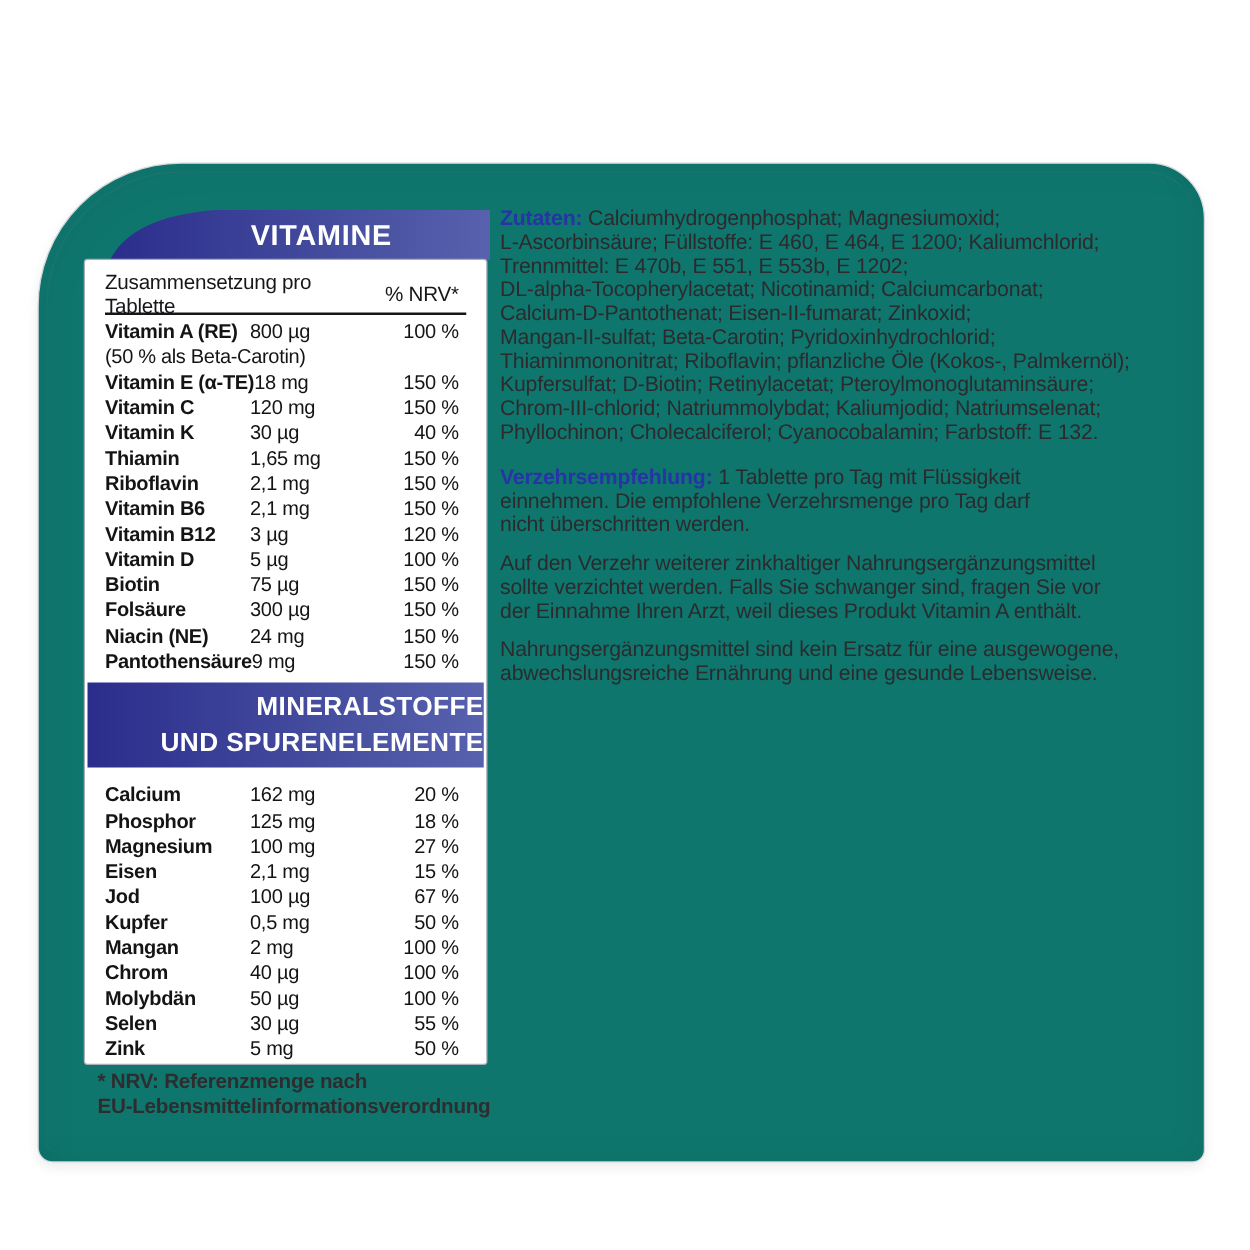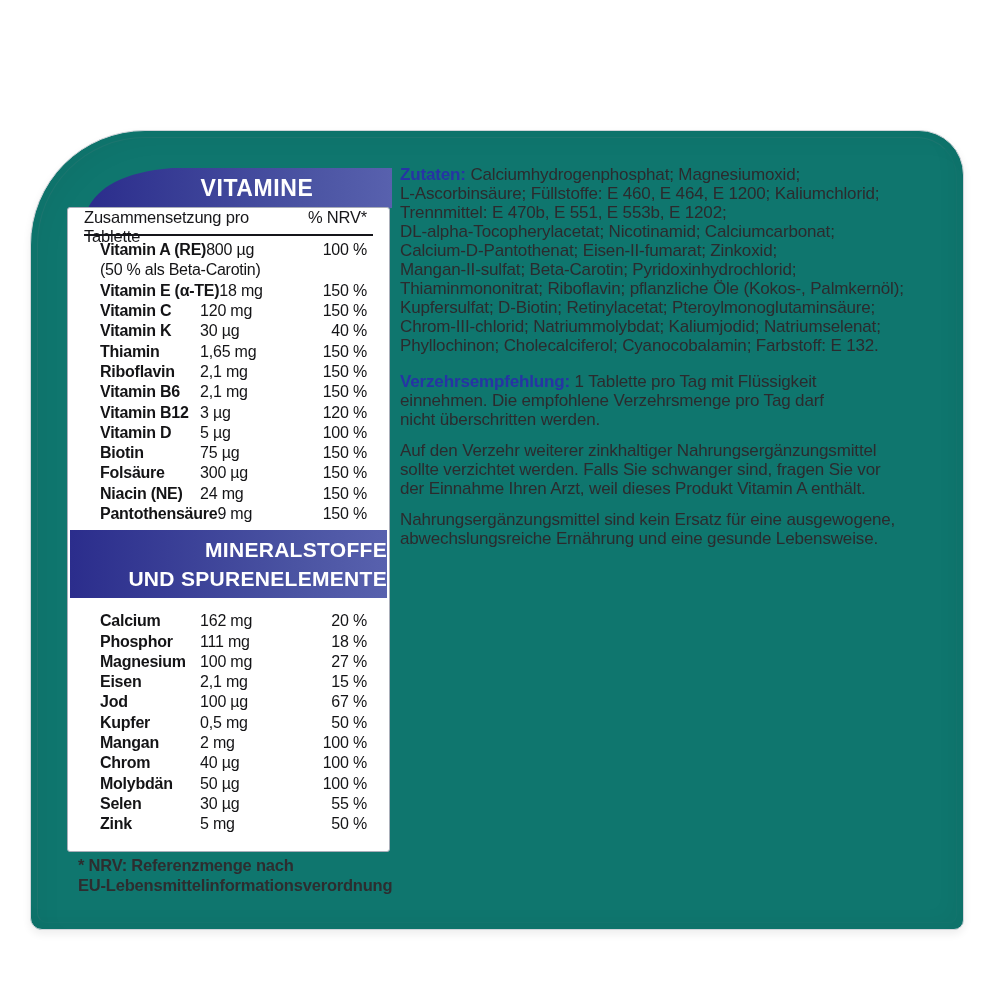--- a/index.html
+++ b/index.html
@@ -36,27 +36,27 @@
   .banner-v{position:absolute;left:57px;top:37px;width:304px;height:40px;}
   .banner-v svg{position:absolute;left:0;top:0;width:100%;height:100%;display:block;}
   .banner-v .banner-text{
     position:absolute;left:0;top:0;width:100%;height:100%;
     display:flex;align-items:center;justify-content:center;
     padding-left:34px;box-sizing:border-box;
     color:#ffffff;font-weight:bold;font-size:23px;letter-spacing:.6px;
   }
 
   
-  .t-head{display:flex;margin:0 22px 0 16px;height:24px;
+  .t-head{display:flex;margin:16px 22px 0 16px;height:24px;align-items:center;
     font-size:16.5px;color:#17171a;letter-spacing:-0.2px;}
   .t-head .hc{flex:1;}
   .rule{height:2px;background:#15151a;margin:2px 16px 4px 16px;}
   .t-body{padding:0 22px 0 16px;}
   .t-row{height:20.3px;display:flex;align-items:center;font-size:16px;color:#141416;}
-  .t-name{flex:1;font-weight:bold;letter-spacing:-0.25px;white-space:nowrap;margin-left:16px;}
+  .t-name{flex:1;font-weight:bold;letter-spacing:-0.25px;white-space:nowrap;}
   .t-amount{width:80px;text-align:left;letter-spacing:-0.2px;}
   .t-pct{width:66px;text-align:right;letter-spacing:-0.2px;margin-left:21px;}
   .t-row.note .t-name{font-weight:normal;}
 
   
   .banner-m{
     margin:6px 2px 0 2px;height:68px;
     background:linear-gradient(90deg,#2b2d8c 0%,#4a53a2 70%,#5861ae 100%);
     display:flex;flex-direction:column;align-items:flex-end;justify-content:center;
     color:#ffffff;font-weight:bold;font-size:21px;letter-spacing:.3px;line-height:29px;
@@ -199,21 +199,21 @@
       <div class="t-body minerals">
 
           <div class="t-row">
             <span class="t-name">Calcium</span>
             <span class="t-amount">162 mg</span>
             <span class="t-pct">20 %</span>
           </div>
 
           <div class="t-row">
             <span class="t-name">Phosphor</span>
-            <span class="t-amount">111 mg</span>
+            <span class="t-amount">125 mg</span>
             <span class="t-pct">18 %</span>
           </div>
 
           <div class="t-row">
             <span class="t-name">Magnesium</span>
             <span class="t-amount">100 mg</span>
             <span class="t-pct">27 %</span>
           </div>
 
           <div class="t-row">

